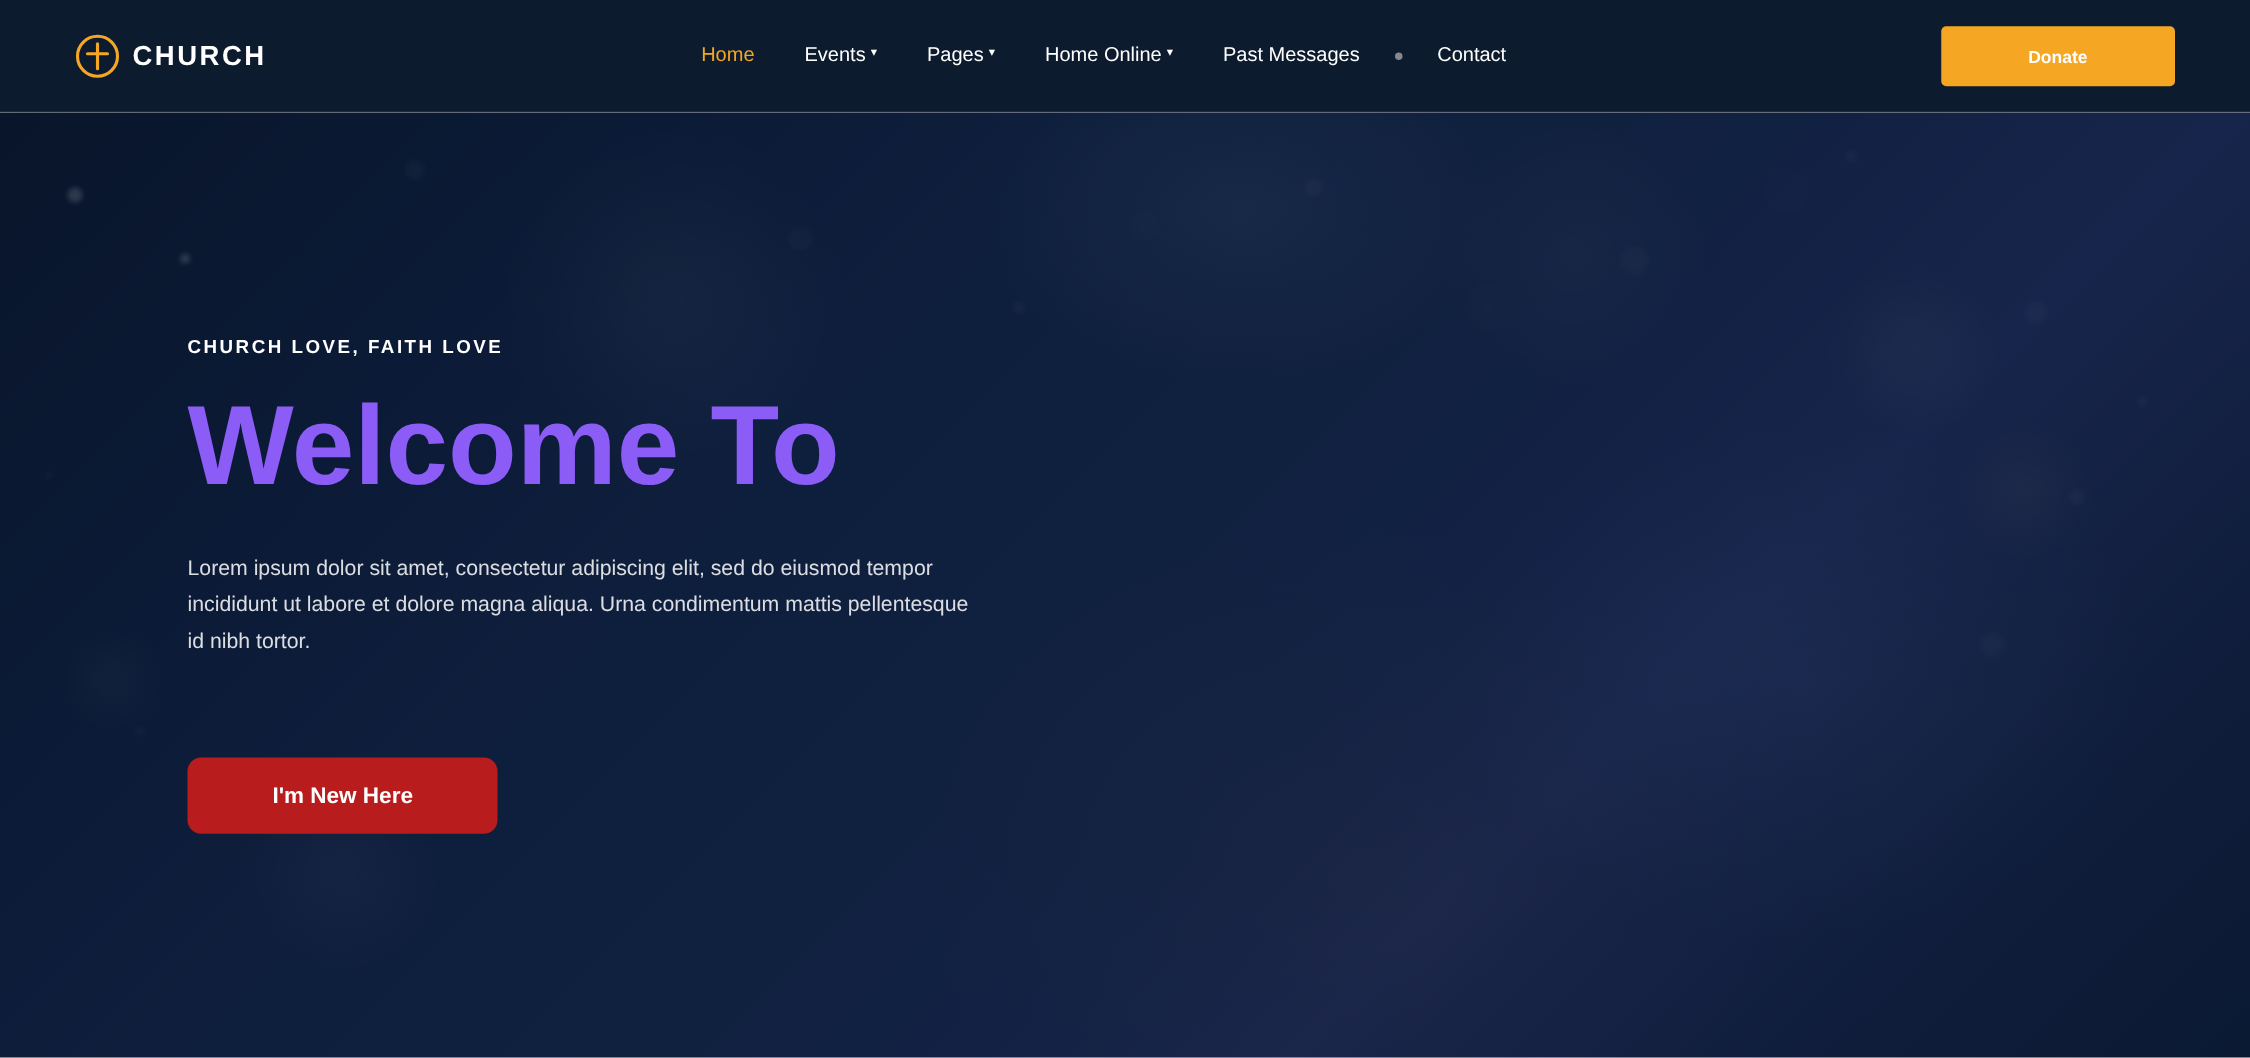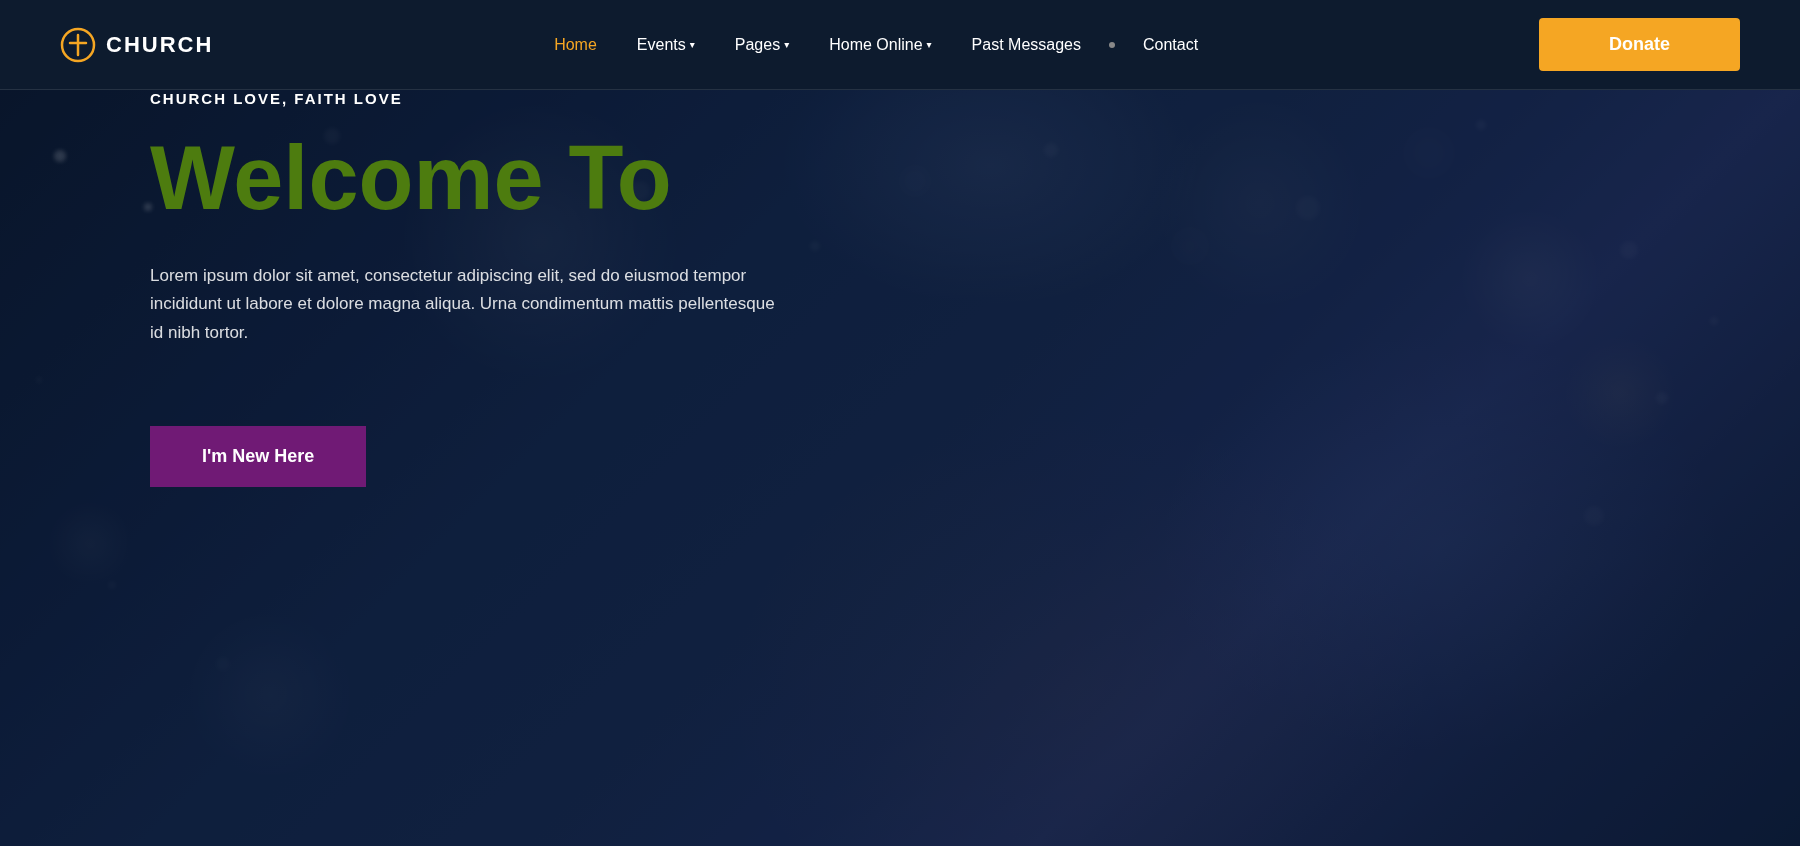--- a/index.html
+++ b/index.html
@@ -47,21 +47,20 @@
     }
 
     .nav {
       display: flex;
       align-items: center;
       gap: 8px;
     }
 
     .nav-item {
       display: flex;
-      align-items: center;
       gap: 4px;
       padding: 8px 16px;
       font-size: 16px;
       font-weight: 500;
       color: #ffffff;
       cursor: pointer;
       text-decoration: none;
       white-space: nowrap;
     }
 
@@ -78,21 +77,21 @@
       width: 6px;
       height: 6px;
       border-radius: 50%;
       background-color: #888;
       margin: 0 4px;
     }
 
     .donate-btn {
       background-color: #f5a623;
       color: #ffffff;
-      font-size: 18px;
+      font-size: 14px;
       font-weight: 700;
       padding: 16px 70px;
       border: none;
       border-radius: 4px;
       cursor: pointer;
       white-space: nowrap;
     }
 
     
     .hero {
@@ -151,59 +150,59 @@
     }
 
     .hero-content {
       position: absolute;
       top: 0;
       left: 0;
       width: 100%;
       height: 100%;
       display: flex;
       flex-direction: column;
-      justify-content: flex-start;
+      justify-content: center;
       padding: 0 150px;
     }
 
     .hero-eyebrow {
       font-size: 15px;
       font-weight: 700;
       letter-spacing: 2px;
       color: #ffffff;
       margin-bottom: 24px;
       text-transform: uppercase;
     }
 
     .hero-title {
       font-size: 90px;
       font-weight: 900;
-      color: #4d7c0f;
+      color: #8b5cf6;
       line-height: 1.05;
       margin-bottom: 36px;
       max-width: 700px;
     }
 
     .hero-description {
       font-size: 17px;
       color: rgba(255,255,255,0.85);
       line-height: 1.7;
       max-width: 630px;
       margin-bottom: 78px;
     }
 
     .cta-btn {
       display: inline-block;
-      background-color: #701a75;
+      background-color: #b91c1c;
       color: #ffffff;
       font-size: 18px;
       font-weight: 700;
-      padding: 20px 52px;
+      padding: 20px 68px;
       border: none;
-      border-radius: 0;
+      border-radius: 11px;
       cursor: pointer;
       width: fit-content;
     }
 
     
     .bokeh {
       position: absolute;
       top: 0; left: 0;
       width: 100%; height: 100%;
       pointer-events: none;

